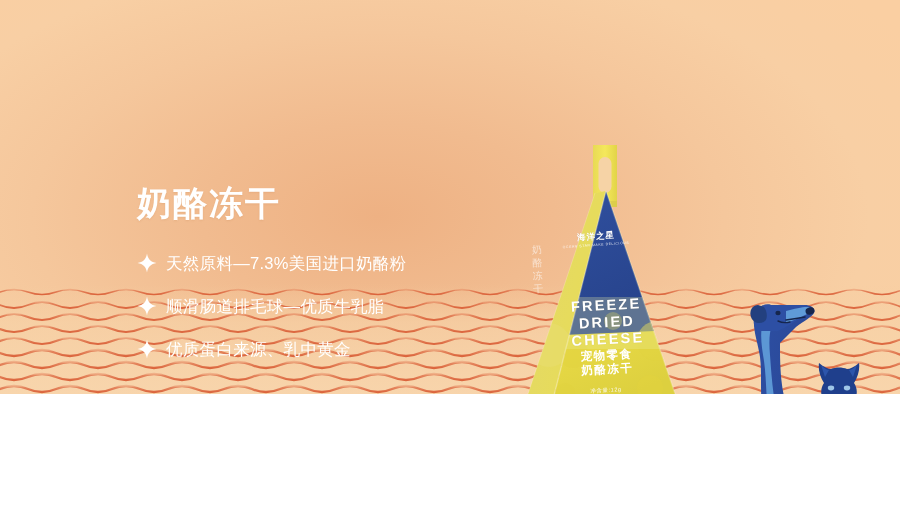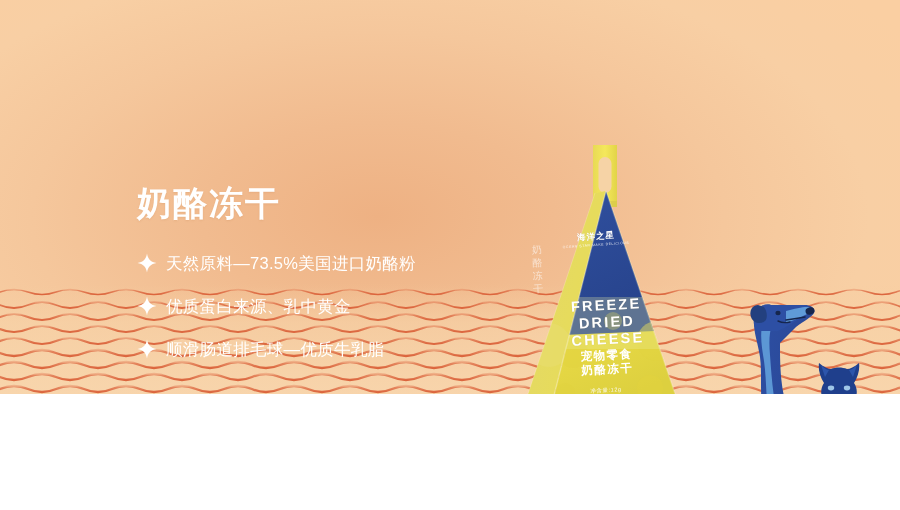--- a/index.html
+++ b/index.html
@@ -193,35 +193,35 @@
   </svg>
 
   <div id="copy">
 
     <h1 id="title">奶酪冻干</h1>
 
     <div class="bullet-row">
       <svg class="bullet-star" viewBox="0 0 20 20">
         <path d="M10 0.5 C10.9 6.2 13.8 9.1 19.5 10 C13.8 10.9 10.9 13.8 10 19.5 C9.1 13.8 6.2 10.9 0.5 10 C6.2 9.1 9.1 6.2 10 0.5 Z" fill="#ffffff"></path>
       </svg>
-      <span class="bullet-text">天然原料—73.5%美国进口奶酪粉</span>
+      <span class="bullet-text">天然原料—7.3%美国进口奶酪粉</span>
+    </div>
+
+    <div class="bullet-row">
+      <svg class="bullet-star" viewBox="0 0 20 20">
+        <path d="M10 0.5 C10.9 6.2 13.8 9.1 19.5 10 C13.8 10.9 10.9 13.8 10 19.5 C9.1 13.8 6.2 10.9 0.5 10 C6.2 9.1 9.1 6.2 10 0.5 Z" fill="#ffffff"></path>
+      </svg>
+      <span class="bullet-text">顺滑肠道排毛球—优质牛乳脂</span>
     </div>
 
     <div class="bullet-row">
       <svg class="bullet-star" viewBox="0 0 20 20">
         <path d="M10 0.5 C10.9 6.2 13.8 9.1 19.5 10 C13.8 10.9 10.9 13.8 10 19.5 C9.1 13.8 6.2 10.9 0.5 10 C6.2 9.1 9.1 6.2 10 0.5 Z" fill="#ffffff"></path>
       </svg>
       <span class="bullet-text">优质蛋白来源、乳中黄金</span>
-    </div>
-
-    <div class="bullet-row">
-      <svg class="bullet-star" viewBox="0 0 20 20">
-        <path d="M10 0.5 C10.9 6.2 13.8 9.1 19.5 10 C13.8 10.9 10.9 13.8 10 19.5 C9.1 13.8 6.2 10.9 0.5 10 C6.2 9.1 9.1 6.2 10 0.5 Z" fill="#ffffff"></path>
-      </svg>
-      <span class="bullet-text">顺滑肠道排毛球—优质牛乳脂</span>
     </div>
 
   </div>
 
   <div id="package">
 
     <svg class="pkg-layer" width="200" height="290" viewBox="0 0 200 290">
       <defs>
         <linearGradient id="faceGrad" x1="0" y1="0" x2="0.25" y2="1">
           <stop offset="0%" stop-color="#f4e95e"></stop>

